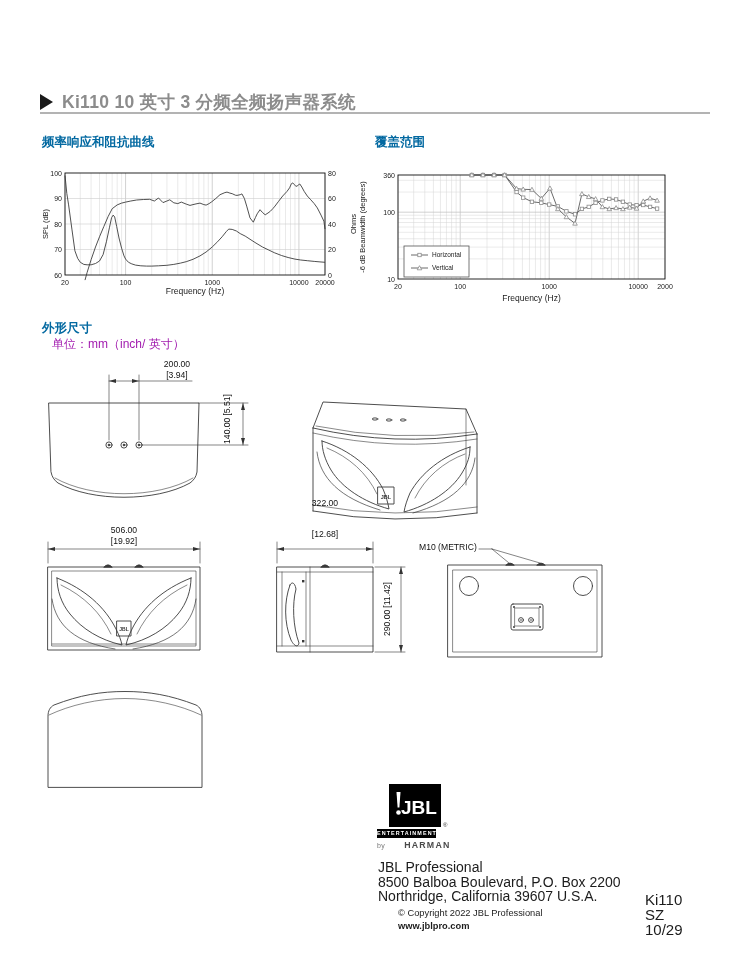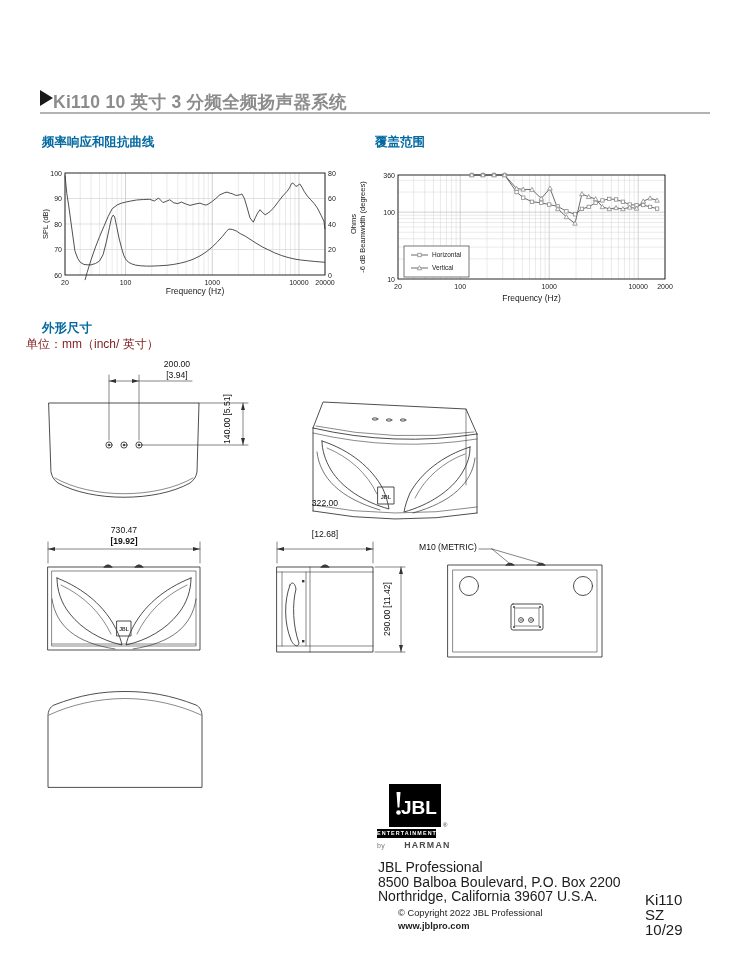--- a/index.html
+++ b/index.html
@@ -2,21 +2,21 @@
 <html><head>
 <meta charset="utf-8">
 <style>
   html,body{margin:0;padding:0;}
   body{
     width:750px;height:971px;position:relative;background:#ffffff;
     font-family:"Liberation Sans", sans-serif;color:#111;overflow:hidden;
   }
   .abs{position:absolute;}
   
-  .doc-title{left:40px;top:90px;display:flex;}
+  .doc-title{left:40px;top:90px;display:flex;align-items:center;gap:9px;}
   .title-arrow{width:0;height:0;border-left:13px solid #1a1a1a;border-top:8px solid transparent;border-bottom:8px solid transparent;}
   .title-text{font-size:17.5px;font-weight:bold;color:#8c8c8c;letter-spacing:.3px;}
   .title-rule{left:40px;top:112px;width:670px;height:2px;background:#b3b3b3;}
   
   .section-label{font-size:12.5px;font-weight:bold;color:#0369a1;}
   
   .dim{font-size:8.6px;color:#111;text-align:center;line-height:10.5px;white-space:nowrap;}
   .dim.rot{transform:rotate(-90deg);display:flex;gap:2px;justify-content:center;align-items:center;}
   
   .jbl-square{left:389px;top:784px;width:52px;height:43px;background:#000;}
@@ -204,21 +204,21 @@
     <rect x="69" y="83" width="65" height="31" fill="#fff" stroke="#555" stroke-width="0.8"></rect>
     <line x1="76" y1="92" x2="93" y2="92" stroke="#5a5a5a" stroke-width="0.9"></line>
     <rect x="82.8" y="90.3" width="3.4" height="3.4" fill="#fff" stroke="#8a8a8a" stroke-width="0.8"></rect>
     <text x="97" y="94.3" font-size="6.5" text-anchor="start" fill="#1a1a1a">Horizontal</text>
     <line x1="76" y1="105" x2="93" y2="105" stroke="#5a5a5a" stroke-width="0.9"></line>
     <polygon points="84.5,102.7 82.2,106.8 86.8,106.8" fill="#fff" stroke="#8a8a8a" stroke-width="0.8"></polygon>
     <text x="97" y="107.3" font-size="6.5" text-anchor="start" fill="#1a1a1a">Vertical</text>
   </svg>
 
 <div class="abs section-label" style="left:42px;top:320px;">外形尺寸</div>
-<div class="abs" style="left:26px;top:336px;font-size:12px;color:#7f1d1d;">单位：mm（inch/ 英寸）</div>
+<div class="abs" style="left:52px;top:336px;font-size:12px;color:#a21caf;">单位：mm（inch/ 英寸）</div>
 
 <svg class="abs" style="left:0;top:350px;" width="750" height="450" viewBox="0 350 750 450" fill="none" stroke="#3a3a3a" stroke-width="0.9" stroke-linejoin="round" stroke-linecap="round">
 
   <g>
     <path d="M49,403 L199,403 L197,472 C196,477 194,480 190,483 C156,502 92,502 58,483 C54,480 52,477 51,472 Z"></path>
     <path d="M55,478 C92,499 156,499 193,478" stroke-width="0.6"></path>
     <circle cx="109" cy="445" r="3.1"></circle>
       <circle cx="124" cy="445" r="3.1"></circle>
       <circle cx="139" cy="445" r="3.1"></circle>
     <circle cx="109" cy="445" r="0.9" fill="#3a3a3a"></circle>
@@ -327,22 +327,22 @@
 </svg>
 
 <div class="abs dim" style="left:153px;top:359px;width:48px;">200.00</div>
 <div class="abs dim" style="left:153px;top:370px;width:48px;">[3.94]</div>
 
 <div class="abs dim rot" style="left:204px;top:407px;width:46px;height:24px;">
   <span>140.00</span>
   <span>[5.51]</span>
 </div>
 
-<div class="abs dim" style="left:98px;top:525px;width:52px;">730.47</div>
-<div class="abs dim" style="left:98px;top:536px;width:52px;font-weight:bold;">[19.92]</div>
+<div class="abs dim" style="left:98px;top:525px;width:52px;">506.00</div>
+<div class="abs dim" style="left:98px;top:536px;width:52px;">[19.92]</div>
 
 <div class="abs dim" style="left:299px;top:498px;width:52px;">322.00</div>
 <div class="abs dim" style="left:299px;top:529px;width:52px;">[12.68]</div>
 
 <div class="abs dim rot" style="left:363px;top:597px;width:48px;height:24px;">
   <span>290.00</span>
   <span>[11.42]</span>
 </div>
 
 <div class="abs dim" style="left:419px;top:542px;text-align:left;">M10 (METRIC)</div>

